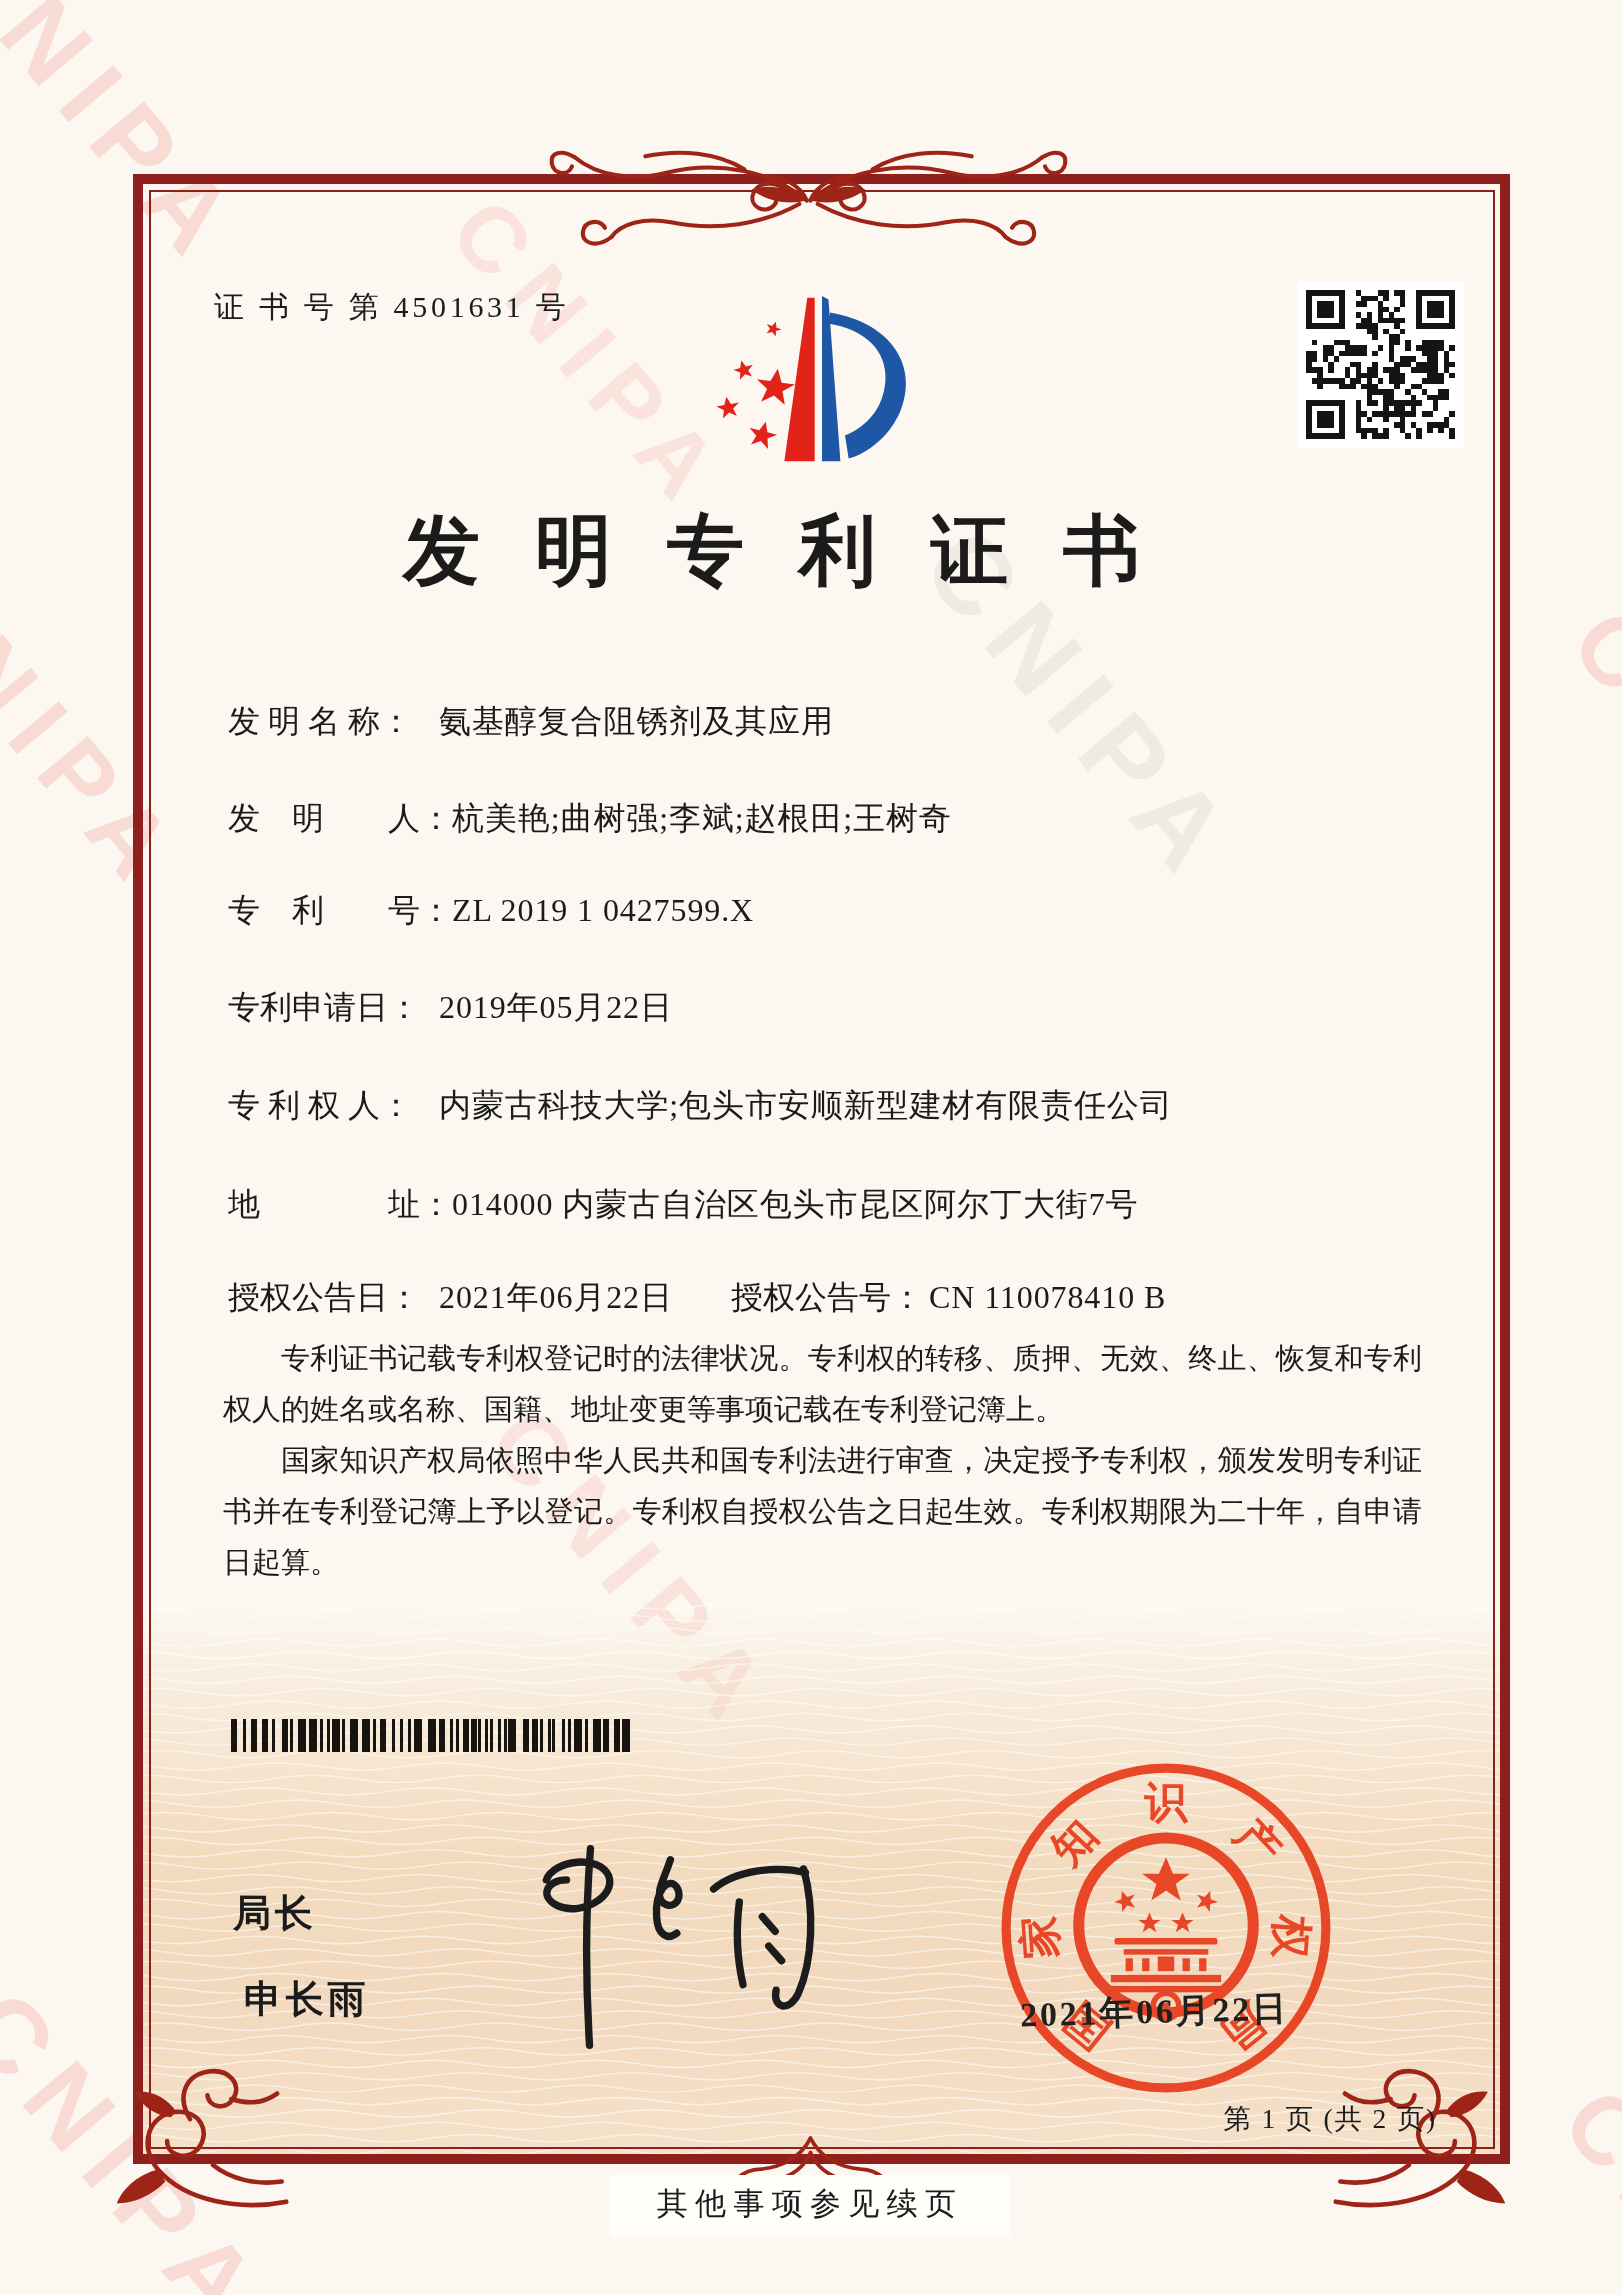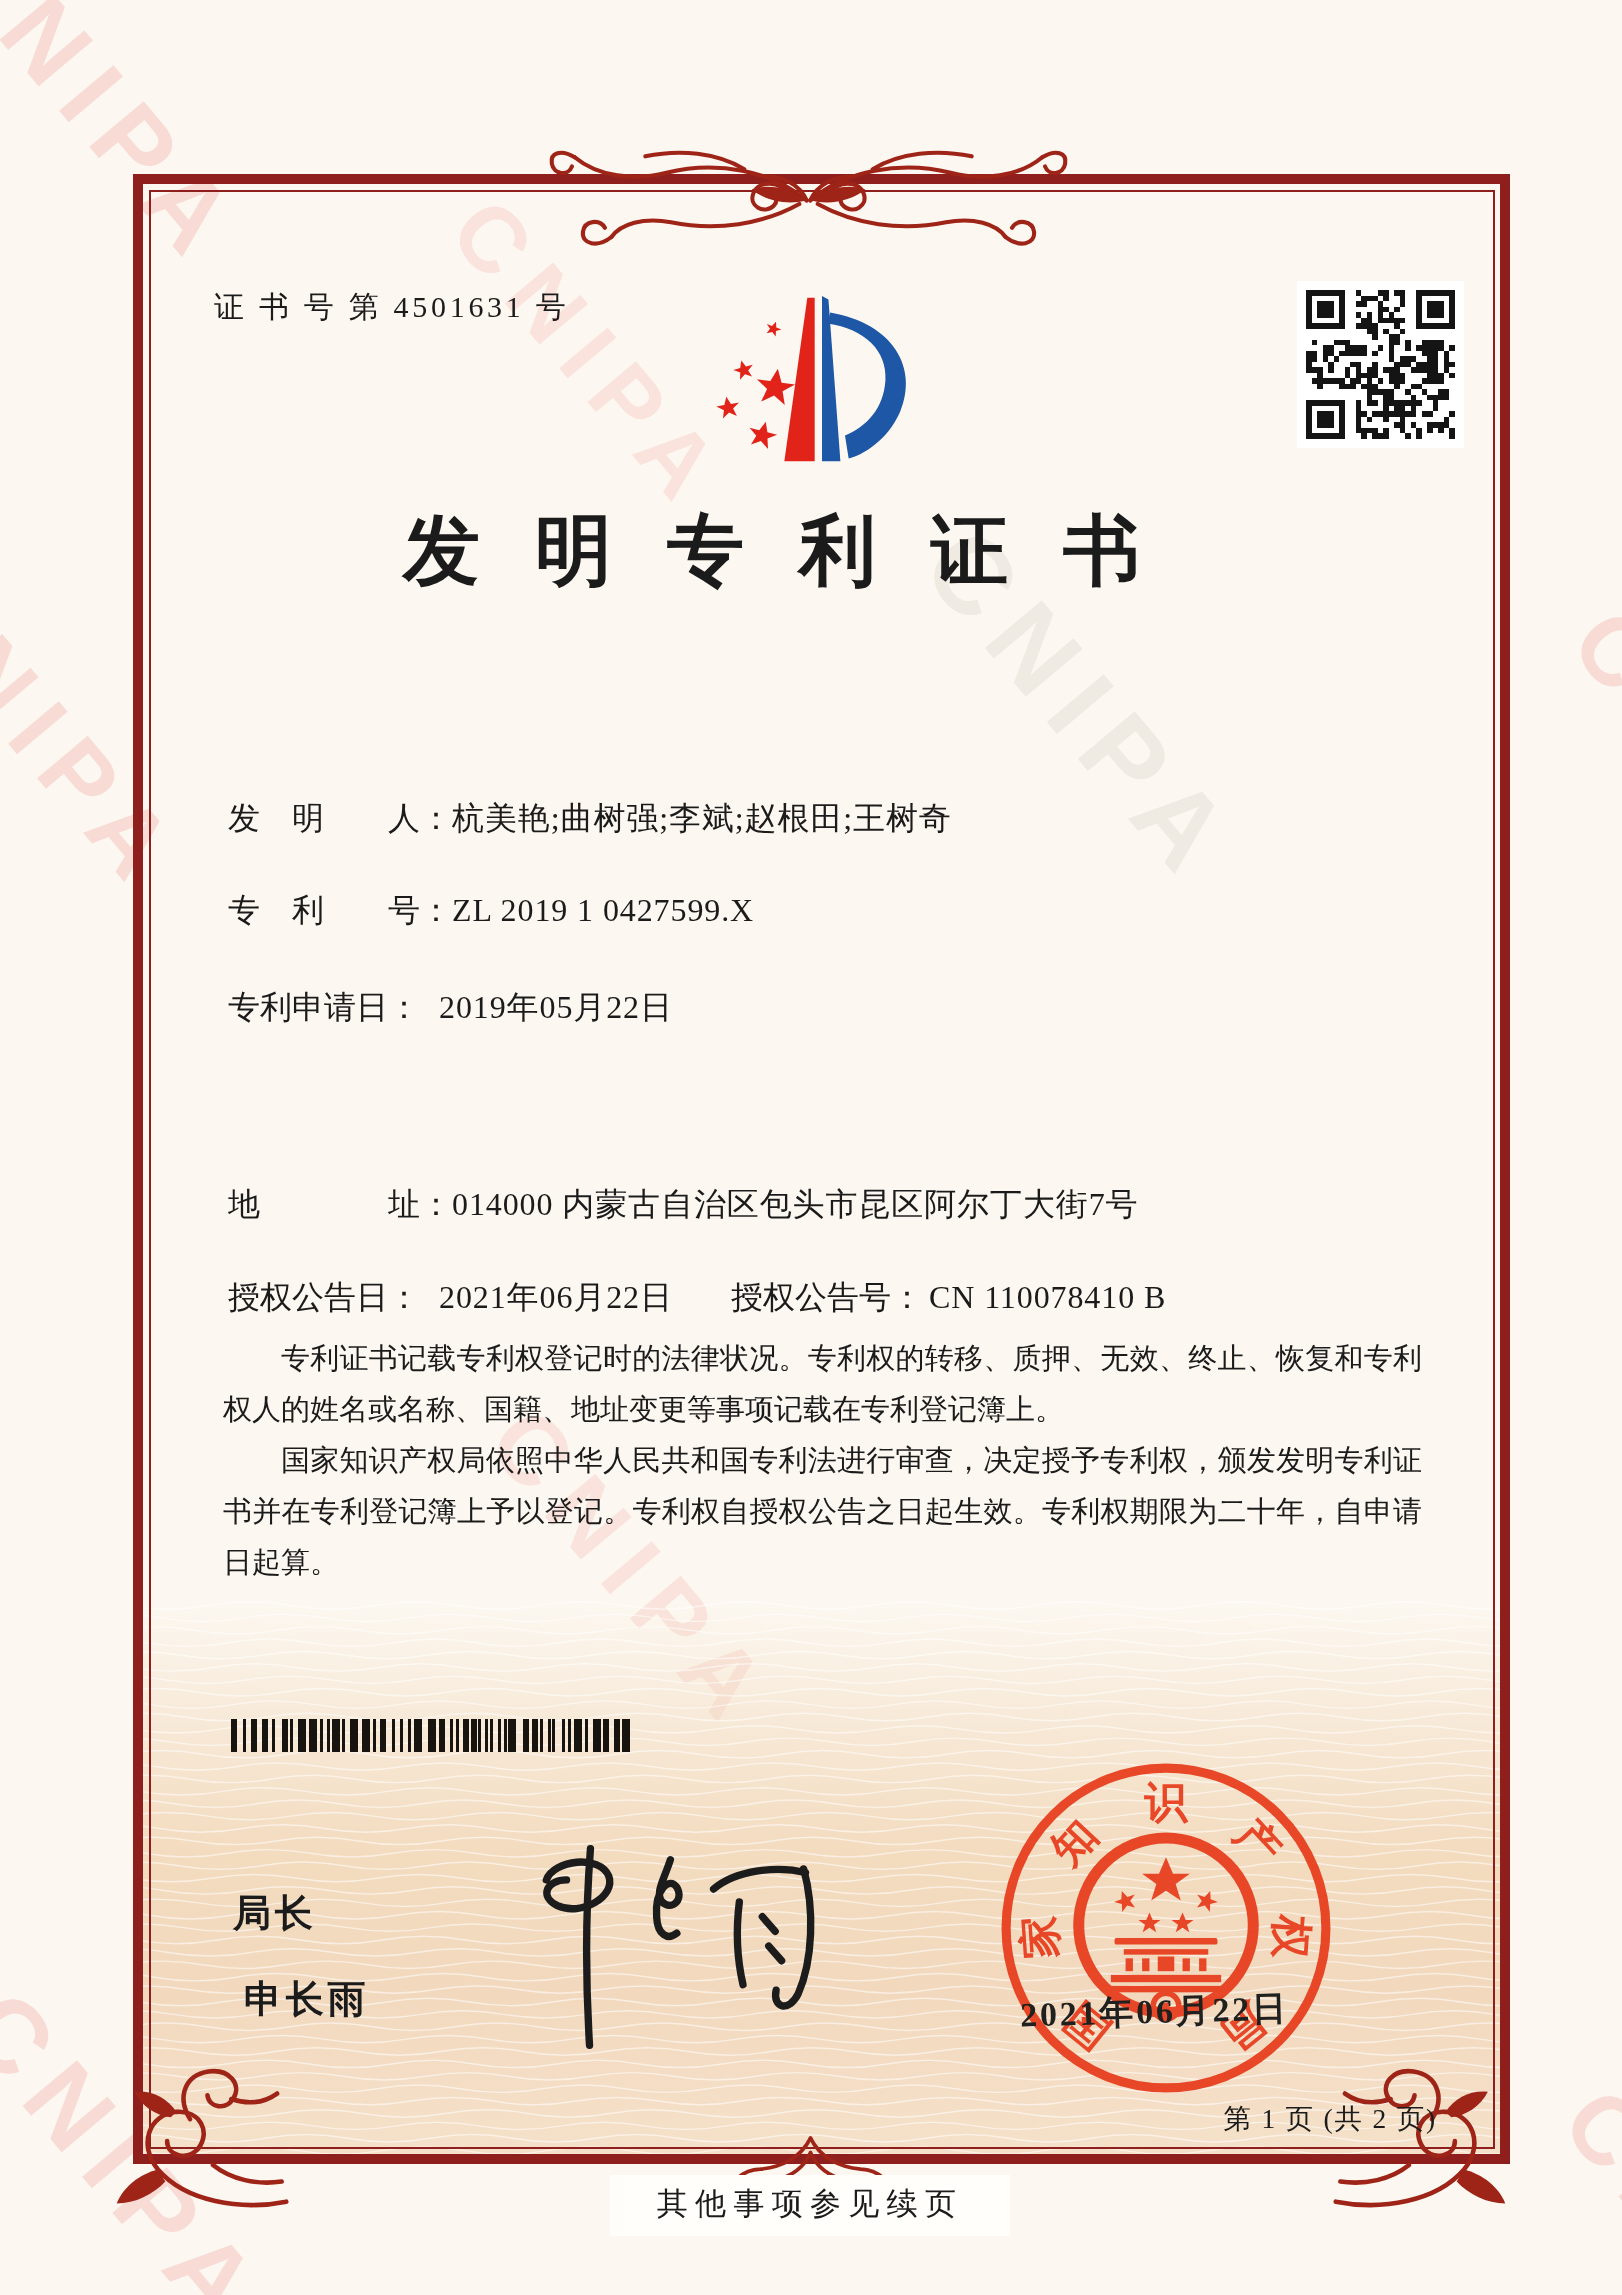--- a/index.html
+++ b/index.html
@@ -454,28 +454,34 @@
         <rect x="13" y="26" width="1" height="1" fill="#141414"></rect>
         <rect x="14" y="26" width="1" height="1" fill="#141414"></rect>
         <rect x="18" y="26" width="1" height="1" fill="#141414"></rect>
         <rect x="20" y="26" width="1" height="1" fill="#141414"></rect>
         <rect x="26" y="26" width="1" height="1" fill="#141414"></rect>
       </svg>
   </div>
 
   <div class="content title" style="position:absolute">发明专利证书</div>
 
+  <div class="frow" style="top:700px">
+    <span class="flabel">发 明 名 称：</span><span class="fvalue">氨基醇复合阻锈剂及其应用</span>
+  </div>
   <div class="frow" style="top:797px">
     <span class="flabel">发　明　　人：</span><span class="fvalue">杭美艳;曲树强;李斌;赵根田;王树奇</span>
   </div>
   <div class="frow" style="top:889px">
     <span class="flabel">专　利　　号：</span><span class="fvalue">ZL 2019 1 0427599.X</span>
   </div>
   <div class="frow" style="top:986px">
     <span class="flabel">专利申请日：</span><span class="fvalue">2019年05月22日</span>
+  </div>
+  <div class="frow" style="top:1084px">
+    <span class="flabel">专 利 权 人：</span><span class="fvalue">内蒙古科技大学;包头市安顺新型建材有限责任公司</span>
   </div>
   <div class="frow" style="top:1183px">
     <span class="flabel">地　　　　址：</span><span class="fvalue">014000 内蒙古自治区包头市昆区阿尔丁大街7号</span>
   </div>
   <div class="frow" style="top:1276px">
     <span class="flabel">授权公告日：</span><span class="fvalue">2021年06月22日</span>
     <span class="grant2">
       <span class="flabel">授权公告号：</span><span class="fvalue">CN 110078410 B</span>
     </span>
   </div>

